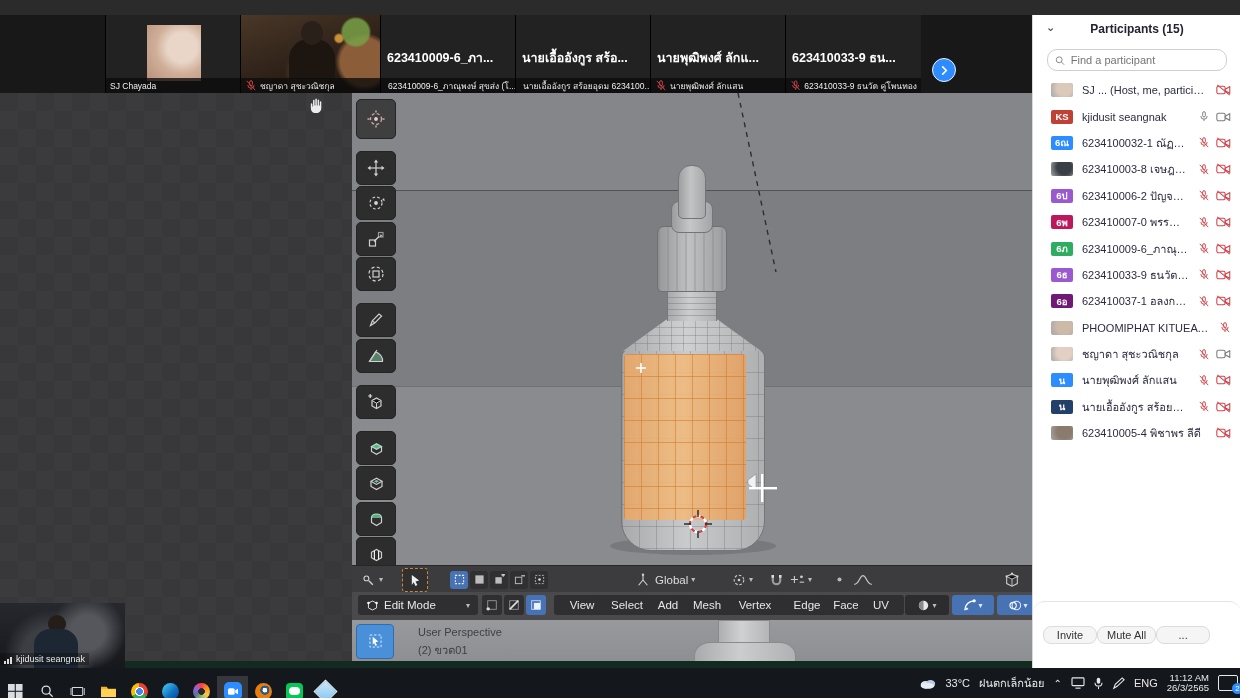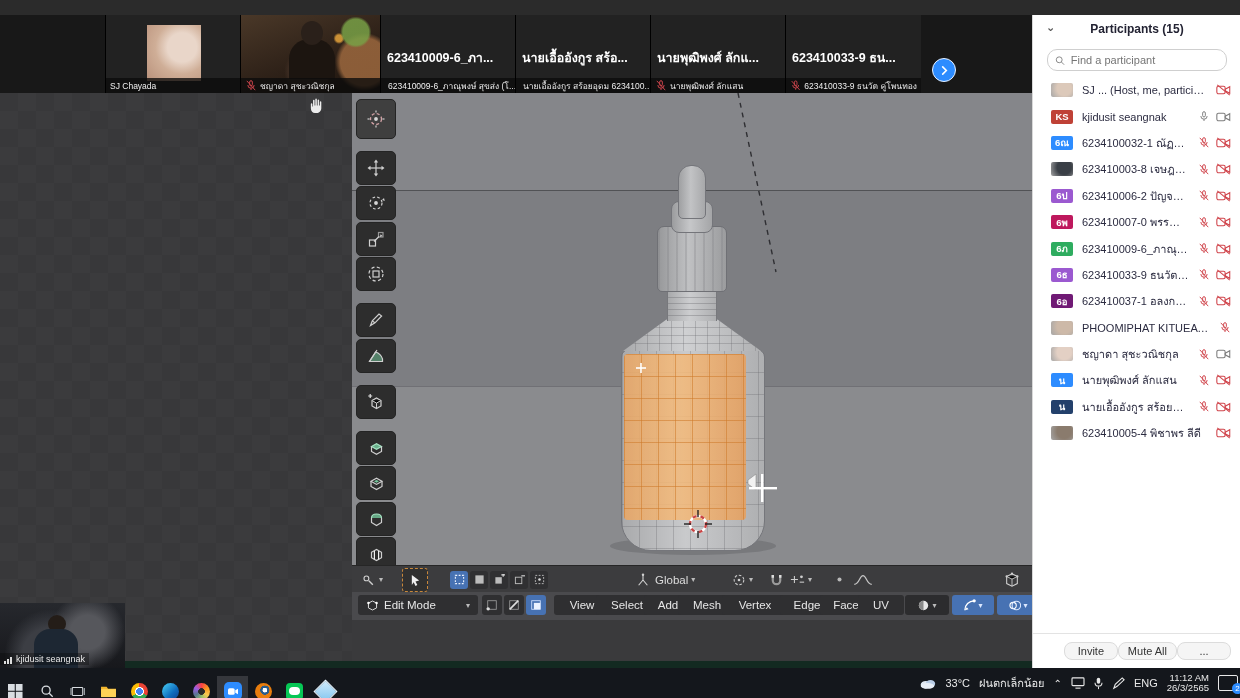--- a/index.html
+++ b/index.html
@@ -120,21 +120,21 @@
   .search-wrap{margin:6px 14px 4px 14px;height:20px;border:1px solid #cfcfcf;border-radius:10px;
     display:flex;align-items:center;padding:0 7px;gap:4px;background:#fff;}
   .search-wrap input{border:none;outline:none;font-size:11px;color:#444;width:100%;background:transparent;
     font-family:"Liberation Sans","DejaVu Sans",sans-serif;}
   .plist{flex:1;overflow:hidden;padding-top:2px;}
   .prow{height:26.4px;display:flex;align-items:center;padding:0 10px 0 18px;gap:9px;}
   .pavatar{width:22px;height:14px;border-radius:2px;flex:0 0 22px;display:flex;align-items:center;justify-content:center;
     color:#fff;font-size:9.5px;font-weight:bold;}
   .pname{flex:1;font-size:11px;color:#2b2b40;white-space:nowrap;overflow:hidden;text-overflow:ellipsis;}
   .picons{display:flex;gap:6px;align-items:center;flex:0 0 auto;}
-  .panel-footer{height:34px;border-top:1px solid #e3e3e3;display:flex;align-items:center;justify-content:flex-end;padding:0 10px;}
+  .panel-footer{height:34px;border-top:1px solid #e3e3e3;display:flex;align-items:center;justify-content:flex-start;padding:16px 10px;border-radius:12px;}
   .pf-btn{min-width:34px;padding:2px 9px;background:#f5f5f5;border:1px solid #dcdcdc;border-radius:8px;
     font-size:11px;color:#333;text-align:center;}
   
   .taskbar{position:absolute;left:0;top:668px;width:1240px;height:46px;background:#14171c;z-index:50;
     display:flex;align-items:center;}
   .tb-apps{display:flex;align-items:center;height:30px;}
   .tb-cell{width:31px;height:30px;display:flex;align-items:center;justify-content:center;position:relative;}
   .tb-cell.hl{background:rgba(255,255,255,.14);}
   .tb-underline{position:absolute;bottom:0;left:5px;right:5px;height:2px;background:#5aa4e8;}
   .tb-tray{position:absolute;right:2px;top:0;height:30px;display:flex;align-items:center;gap:9px;color:#e9e9e9;font-size:11px;}
@@ -511,20 +511,32 @@
       </div>
       <div class="hbtn" style="left:645px;width:26px;background:#4772b3">
         <svg width="13" height="13" viewBox="0 0 14 14">
             <circle cx="5.5" cy="7" r="3.4" fill="none" stroke="#fff" stroke-width="1.2"></circle>
             <circle cx="9" cy="7" r="4.6" fill="none" stroke="#dce8ff" stroke-width="1.2"></circle>
           </svg>
           <span class="chev" style="color:#dce8ff">▾</span>
       </div>
     </div>
 
+    <div class="bl-strip">
+      <div class="strip-neck"></div>
+      <div class="strip-shoulder"></div>
+      <div class="strip-tool">
+        <svg width="13" height="15" viewBox="0 0 14 16">
+            <rect x="1" y="1" width="12" height="13" fill="none" stroke="#eaf2ff" stroke-width="1" stroke-dasharray="2.5 2"></rect>
+            <path d="M4 3l6 5-3 .8 1.6 3.2-1.6.8-1.6-3.2-1.4 2z" fill="#fff"></path>
+          </svg>
+      </div>
+      <div class="vp-label1">User Perspective</div>
+      <div class="vp-label2">(2) ขวด01</div>
+    </div>
     <div class="bl-teal"></div>
 
     <div class="webcam">
       <div class="person-head"></div>
       <div class="person"></div>
       <div class="webcam-label">
         <span class="sigbars"><span style="height:3px"></span><span style="height:5px"></span><span style="height:7px"></span></span>
         <span>kjidusit seangnak</span>
       </div>
     </div>

